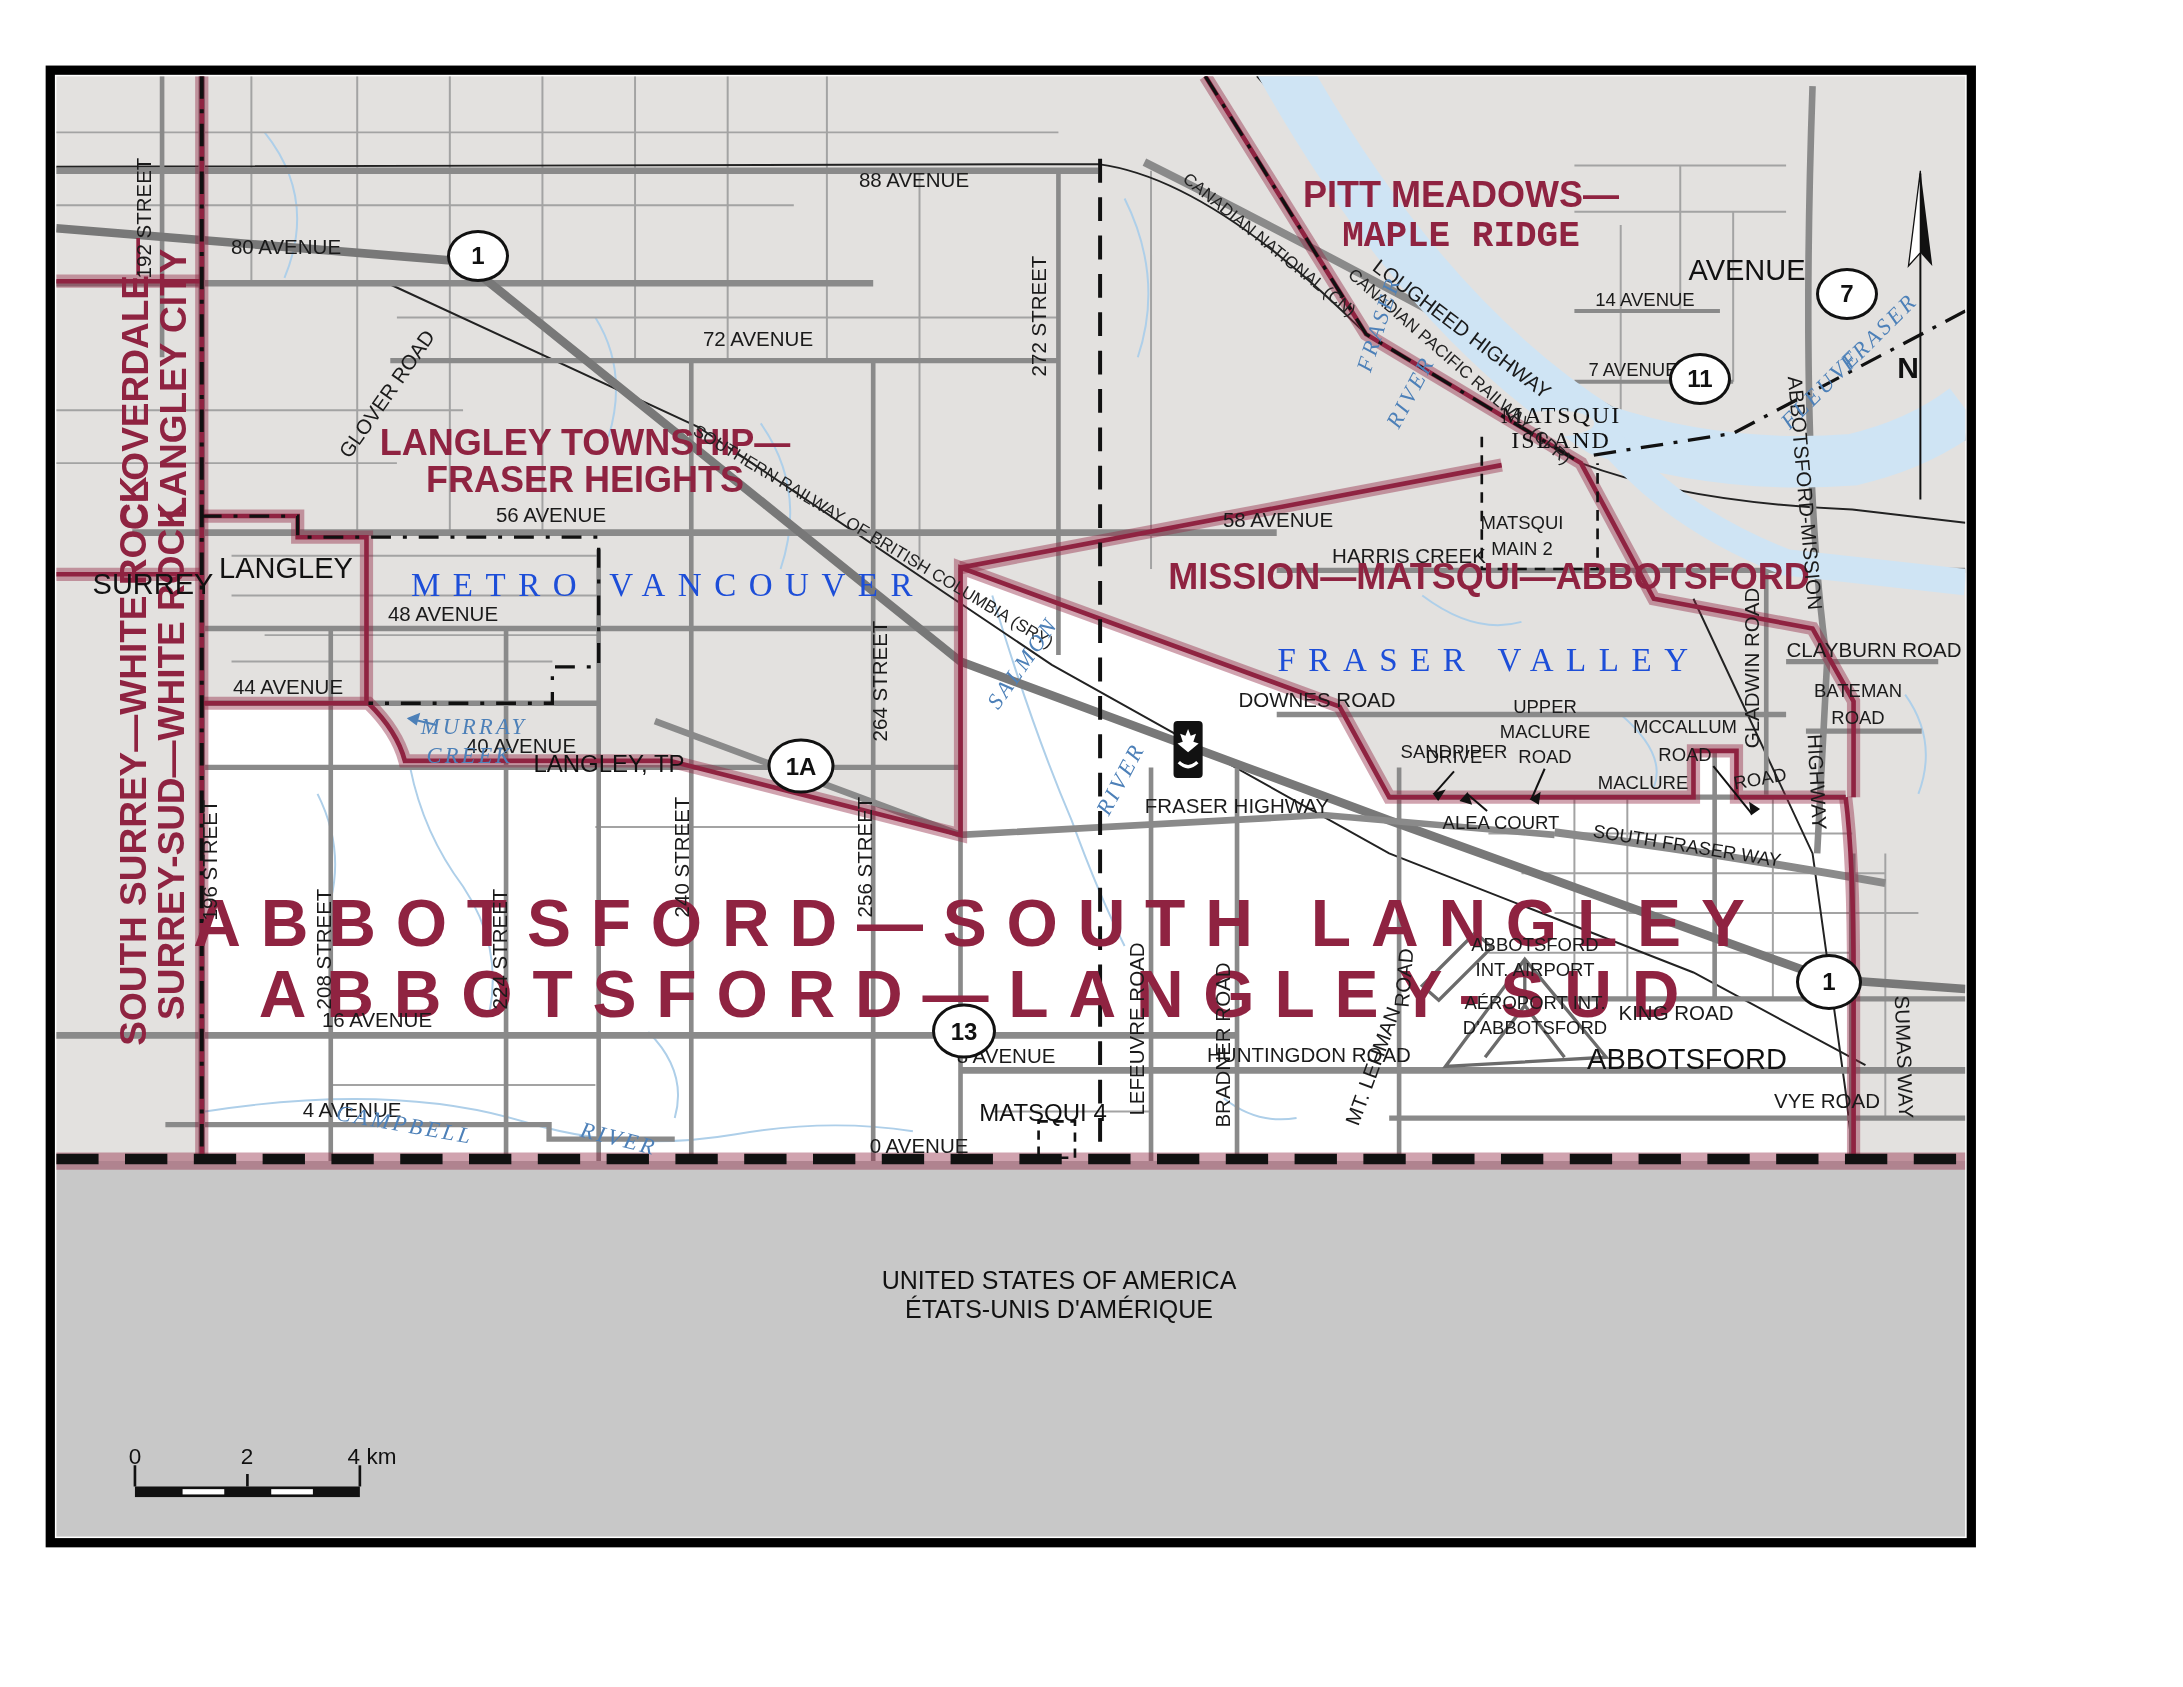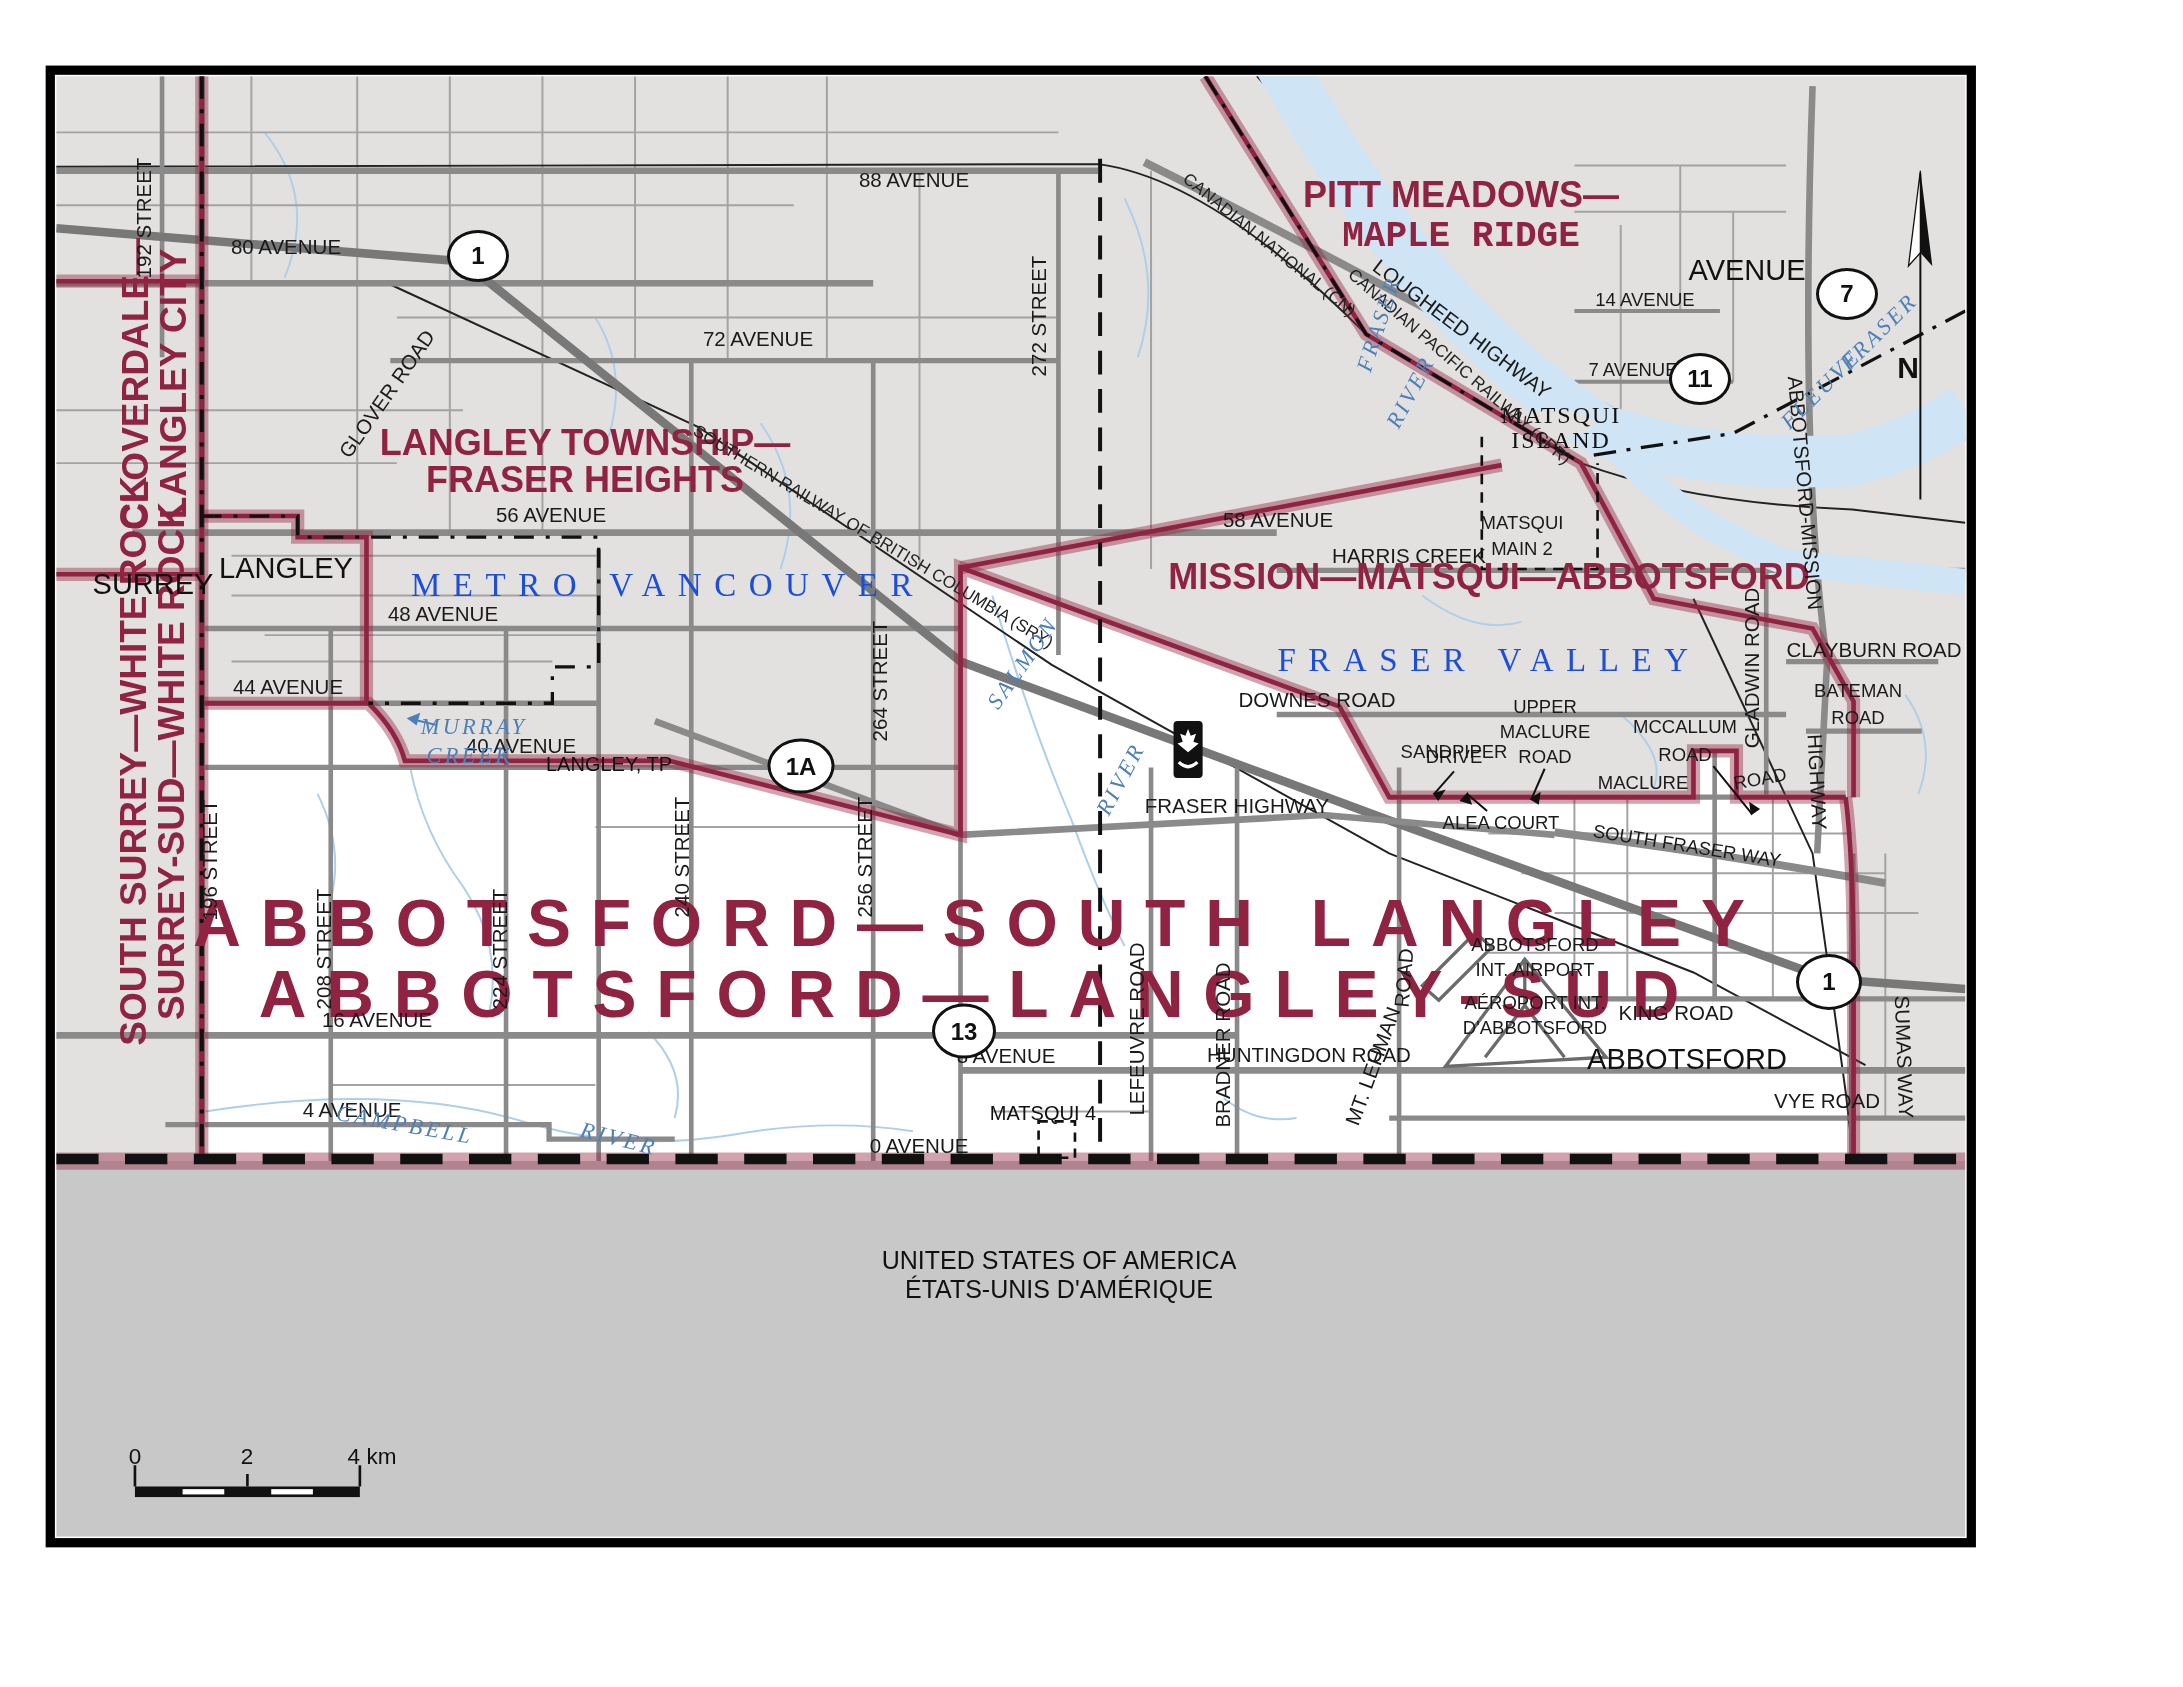--- a/index.html
+++ b/index.html
@@ -4,28 +4,28 @@
 <style>
   html,body{margin:0;padding:0;background:#ffffff;}
   #stage{position:relative;width:2183px;height:1687px;background:#ffffff;overflow:hidden;
          font-family:"Liberation Sans",sans-serif;}
   #stage svg{position:absolute;left:0;top:0;}
   .lbl{position:absolute;white-space:nowrap;transform:translate(-50%,-50%);color:#1a1a1a;}
   .rd{font-size:20.5px;color:#1a1a1a;}
   .rds{font-size:18.5px;color:#1a1a1a;}
   .rail{font-size:17px;color:#222;}
   .city{font-size:29px;color:#111;}
-  .city2{font-size:20px;color:#111;}
+  .city2{font-size:24px;color:#111;}
   .region{font-family:"Liberation Serif",serif;font-size:33px;letter-spacing:.38em;color:#1d4ed8;}
   .region2{font-family:"Liberation Serif",serif;font-size:24px;letter-spacing:.08em;color:#111;}
   .district{font-size:36px;font-weight:bold;color:#8f2341;}
   .districtv{font-size:37px;font-weight:bold;color:#8f2341;}
   .title{font-size:66px;font-weight:bold;letter-spacing:.30em;color:#8f2341;}
   .wat{font-family:"Liberation Serif",serif;font-style:italic;font-size:22.5px;letter-spacing:.14em;color:#4d80b8;}
-  .us{font-size:25px;color:#111;}
+  .us{font-size:25px;color:#111;margin-top:20px;}
   .sb{font-size:22.5px;color:#111;}
   .comp{font-size:30px;font-weight:bold;color:#111;}
   .shield{position:absolute;transform:translate(-50%,-50%);background:#fff;border:3.3px solid #111;
           border-radius:50%;display:flex;align-items:center;justify-content:center;
           font-weight:bold;font-size:24px;color:#111;}
 </style>
 </head>
 <body>
 
 <div id="stage">

